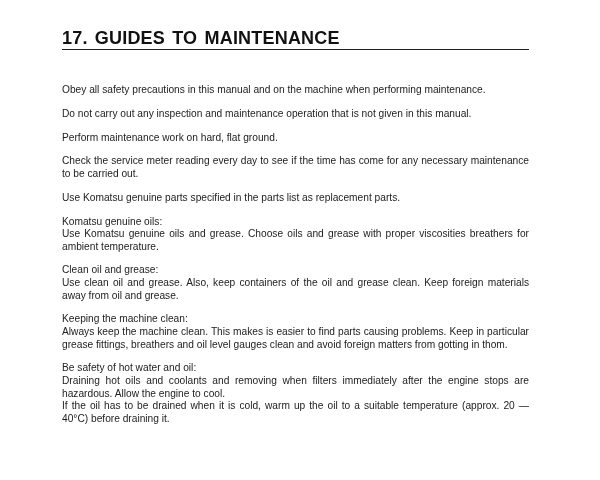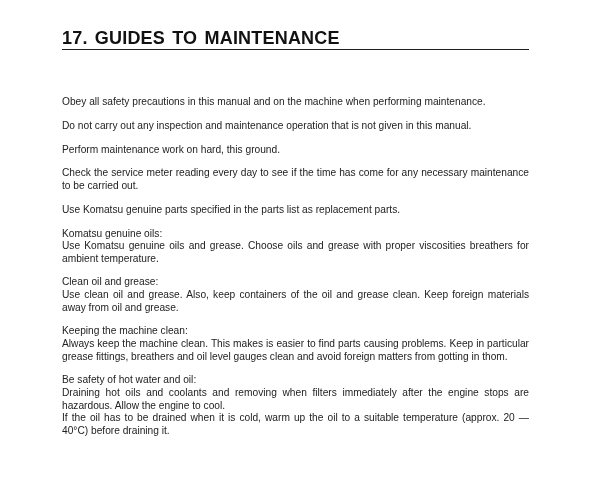--- a/index.html
+++ b/index.html
@@ -35,21 +35,21 @@
       font-size: 18px;
       letter-spacing: 0.2px;
       color: #111;
       line-height: 20px;
       white-space: nowrap;
       word-spacing: 2px;
     }
     .body {
       position: absolute;
       left: 0;
-      top: 96px;
+      top: 84px;
       width: 467px;
       font-size: 10.2px;
       line-height: 12.6px;
       color: #222;
     }
     .para {
       margin: 0 0 11.2px 0;
       text-align: justify;
     }
     .para .head,
@@ -77,21 +77,21 @@
 
     <p class="para">
       <span class="text last-left">Obey all safety precautions in this manual and on the machine when performing maintenance.</span>
     </p>
 
     <p class="para">
       <span class="text last-left">Do not carry out any inspection and maintenance operation that is not given in this manual.</span>
     </p>
 
     <p class="para">
-      <span class="text last-left">Perform maintenance work on hard, this ground.</span>
+      <span class="text last-left">Perform maintenance work on hard, flat ground.</span>
     </p>
 
     <p class="para">
       <span class="text last-left">Check the service meter reading every day to see if the time has come for any necessary maintenance to be carried out.</span>
     </p>
 
     <p class="para">
       <span class="text last-left">Use Komatsu genuine parts specified in the parts list as replacement parts.</span>
     </p>
 

